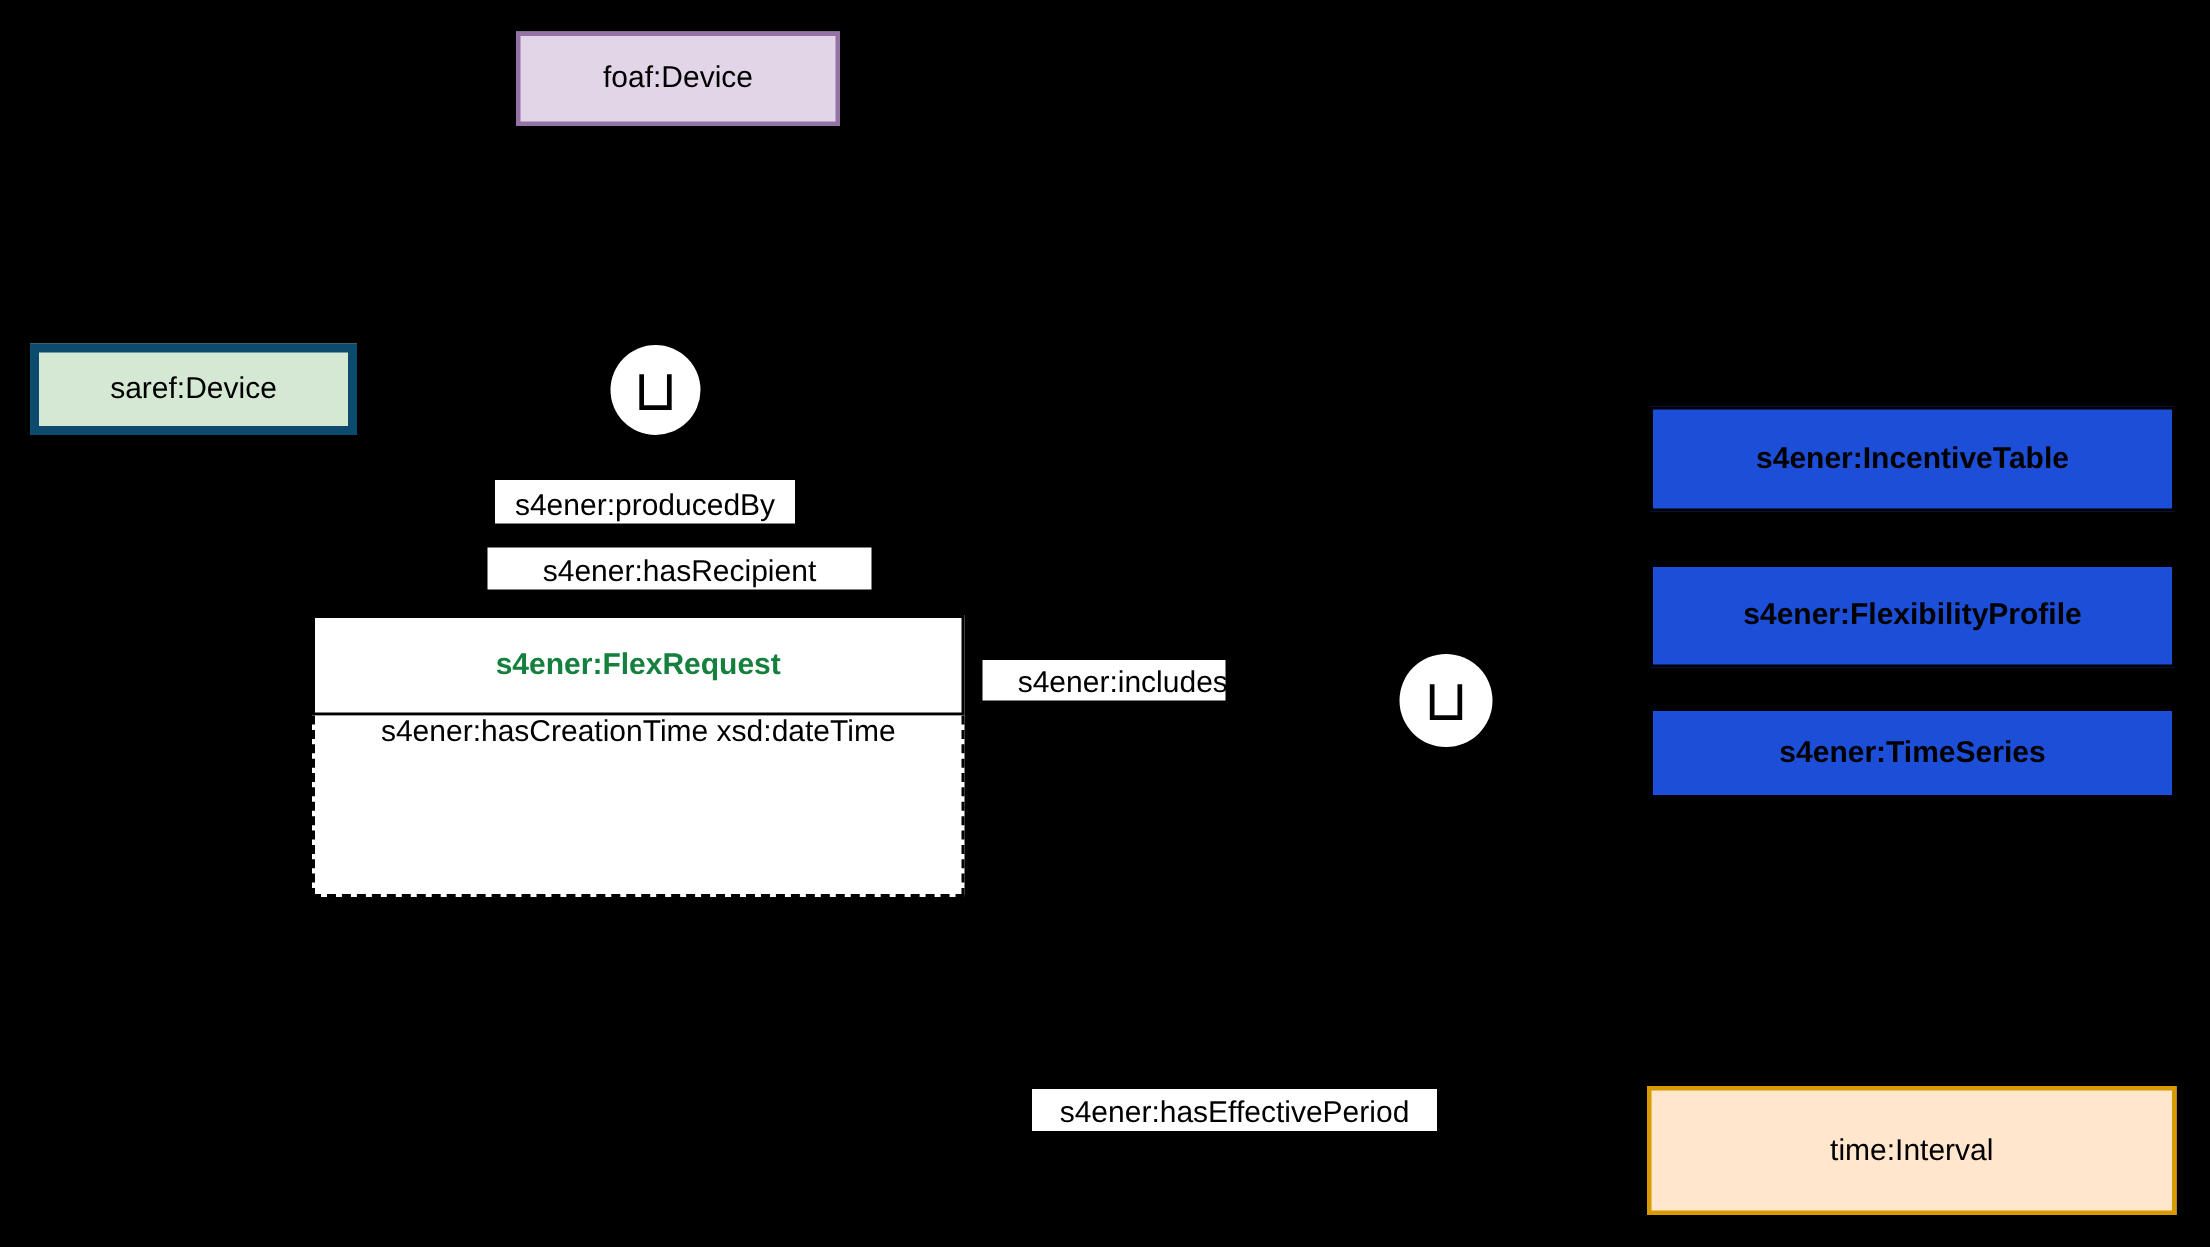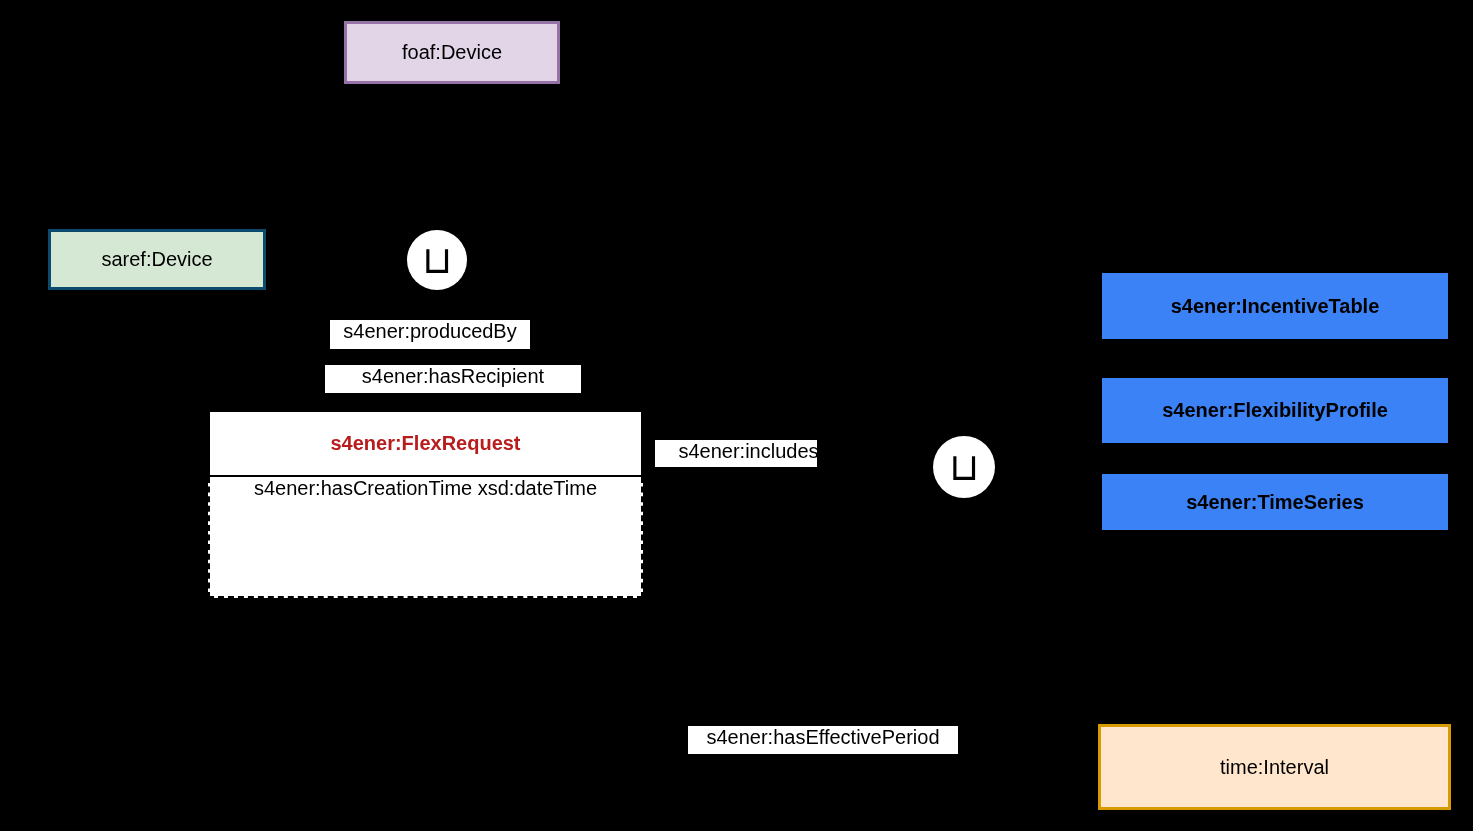--- a/index.html
+++ b/index.html
@@ -24,61 +24,61 @@
     color: #000000;
     text-align: center;
     box-sizing: border-box;
   }
   .node-agent {
     left: 344px; top: 21px; width: 216px; height: 63px;
     background: #e1d5e7; border: 3px solid #9673a6;
   }
   .node-device {
     left: 20px; top: 229px; width: 218px; height: 61px;
-    background: #d5e8d4; border: 3px solid #0c4a6e; margin-left: 28px;
+    background: #d5e8d4; border: 6px solid #0c4a6e;
   }
   .node-interval {
     left: 1098px; top: 724px; width: 353px; height: 86px;
     background: #ffe6cc; border: 3px solid #d79b00;
   }
   .class-white {
-    background: #3b82f6; border: 2px solid #000000; font-weight: bold;
+    background: #1d4ed8; border: 2px solid #000000; font-weight: bold;
   }
   .node-incentive  { left: 1100px; top: 271px; width: 350px; height: 70px; }
   .node-flexprof   { left: 1100px; top: 376px; width: 350px; height: 69px; align-items: center; }
   .node-timeseries { left: 1100px; top: 472px; width: 350px; height: 60px; }
   .node-datapoint  { left: 1100px; top: 557px; width: 350px; height: 60px; }
 
   .flexrequest {
     position: absolute;
     left: 208px; top: 410px; width: 435px;
     box-sizing: border-box;
   }
   .flexrequest-header {
     box-sizing: border-box;
     width: 435px; height: 67px;
     background: #ffffff; border: 2px solid #000000;
     display: flex; align-items: center; justify-content: center;
-    font-size: 20px; font-weight: bold; color: #b91c1c;
+    font-size: 20px; font-weight: bold; color: #15803d;
   }
   .flexrequest-body {
     box-sizing: border-box;
     width: 435px; height: 121px;
     background: #ffffff; border: 2px dashed #000000;
     border-top: none;
     display: flex; align-items: flex-start; justify-content: center;
     font-size: 20px; color: #000000;
   }
 
   .edge-label {
     position: absolute;
     background: #ffffff;
     color: #000000;
     font-size: 20px;
-    display: flex; align-items: flex-start; justify-content: center;
+    display: flex; align-items: flex-end; justify-content: center;
     box-sizing: border-box;
     white-space: nowrap;
   }
   .lbl-producedby    { left: 330px; top: 320px; width: 200px; height: 29px; }
   .lbl-hasrecipient  { left: 325px; top: 365px; width: 256px; height: 28px; }
   .lbl-includes      { left: 655px; top: 440px; width: 162px; height: 27px; padding-left: 25px; }
   .lbl-effectiveperiod { left: 688px; top: 726px; width: 270px; height: 28px; }
 
   .union-circle {
     position: absolute;

